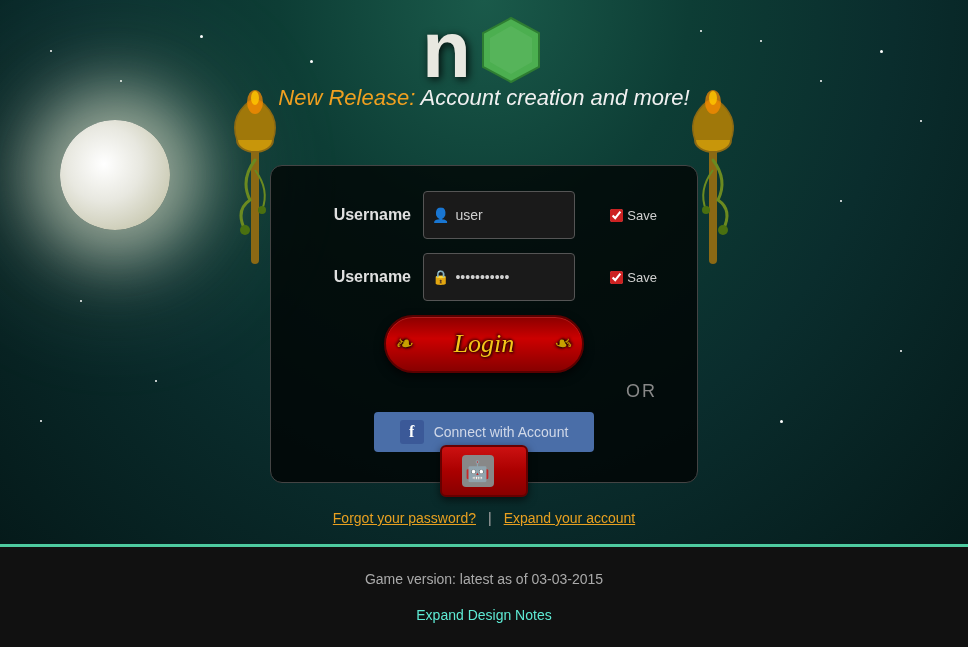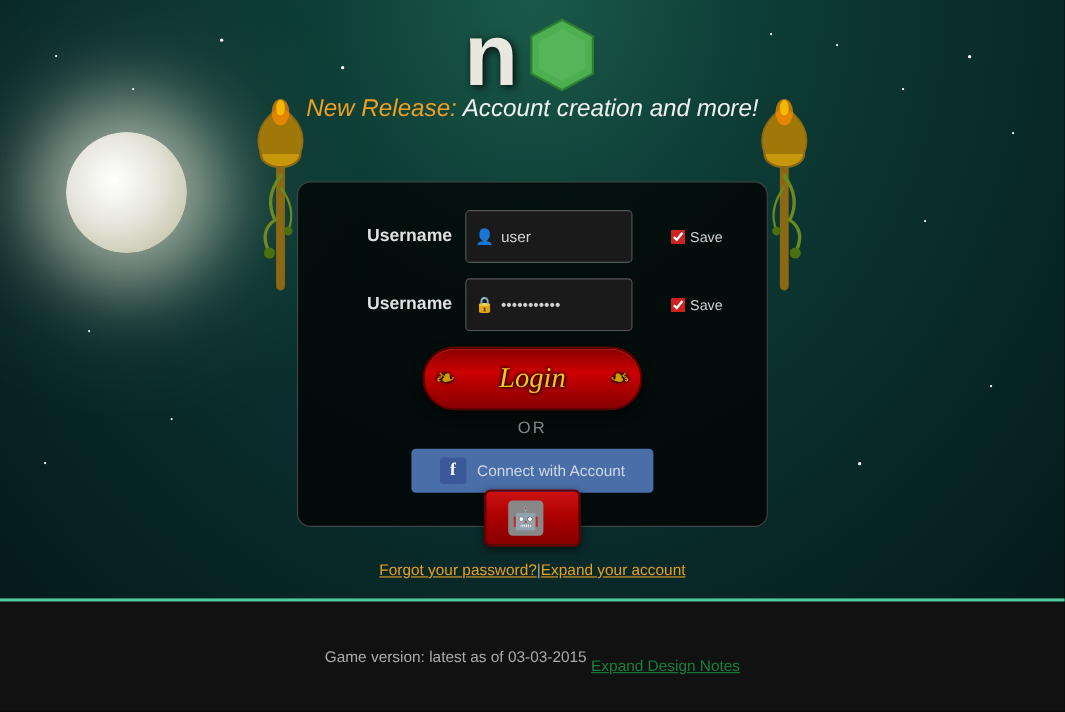--- a/index.html
+++ b/index.html
@@ -161,23 +161,23 @@
       position: absolute;
       top: 50%;
       transform: translateY(-50%);
       color: #c8a000;
       font-size: 22px;
     }
     #login-btn::before { left: 8px; }
     #login-btn::after { right: 8px; transform: translateY(-50%) scaleX(-1); }
 
     #or-divider {
-      text-align: center;
+      text-align: right;
       color: #888;
-      font-size: 15px;
+      font-size: 18px;
       margin: 5px 0 10px;
       letter-spacing: 2px;
     }
 
     
     #facebook-btn {
       display: flex;
       align-items: center;
       justify-content: center;
       background: #4a6ea8;
@@ -242,20 +242,21 @@
     }
 
     
     #footer-links {
       position: absolute;
       top: 510px;
       left: 50%;
       transform: translateX(-50%);
       display: flex;
       align-items: center;
+      gap: 12px;
       white-space: nowrap;
     }
 
     .footer-link {
       color: #e8a020;
       font-size: 14px;
       text-decoration: underline;
       cursor: pointer;
     }
 
@@ -266,21 +267,21 @@
 
     
     #bottom-bar {
       width: 968px;
       height: 100px;
       background: #111;
       position: absolute;
       bottom: 0;
       left: 0;
       display: flex;
-      flex-direction: row;
+      flex-direction: column;
       align-items: center;
       justify-content: center;
       gap: 4px;
     }
 
     #game-version {
       color: #aaa;
       font-size: 14px;
     }
 
@@ -289,23 +290,22 @@
       font-size: 18px;
     }
 
     #create-account-text a {
       color: #5588ff;
       text-decoration: underline;
       cursor: pointer;
     }
 
     #expand-design-notes {
-      color: #15803d;
-      font-size: 14px;
-      text-decoration: underline;
+      color: #5eead4;
+      font-size: 14px;
       cursor: pointer;
       margin-top: 16px;
     }
 
     
     .deco-left {
       position: absolute;
       left: 220px;
       top: 80px;
     }

